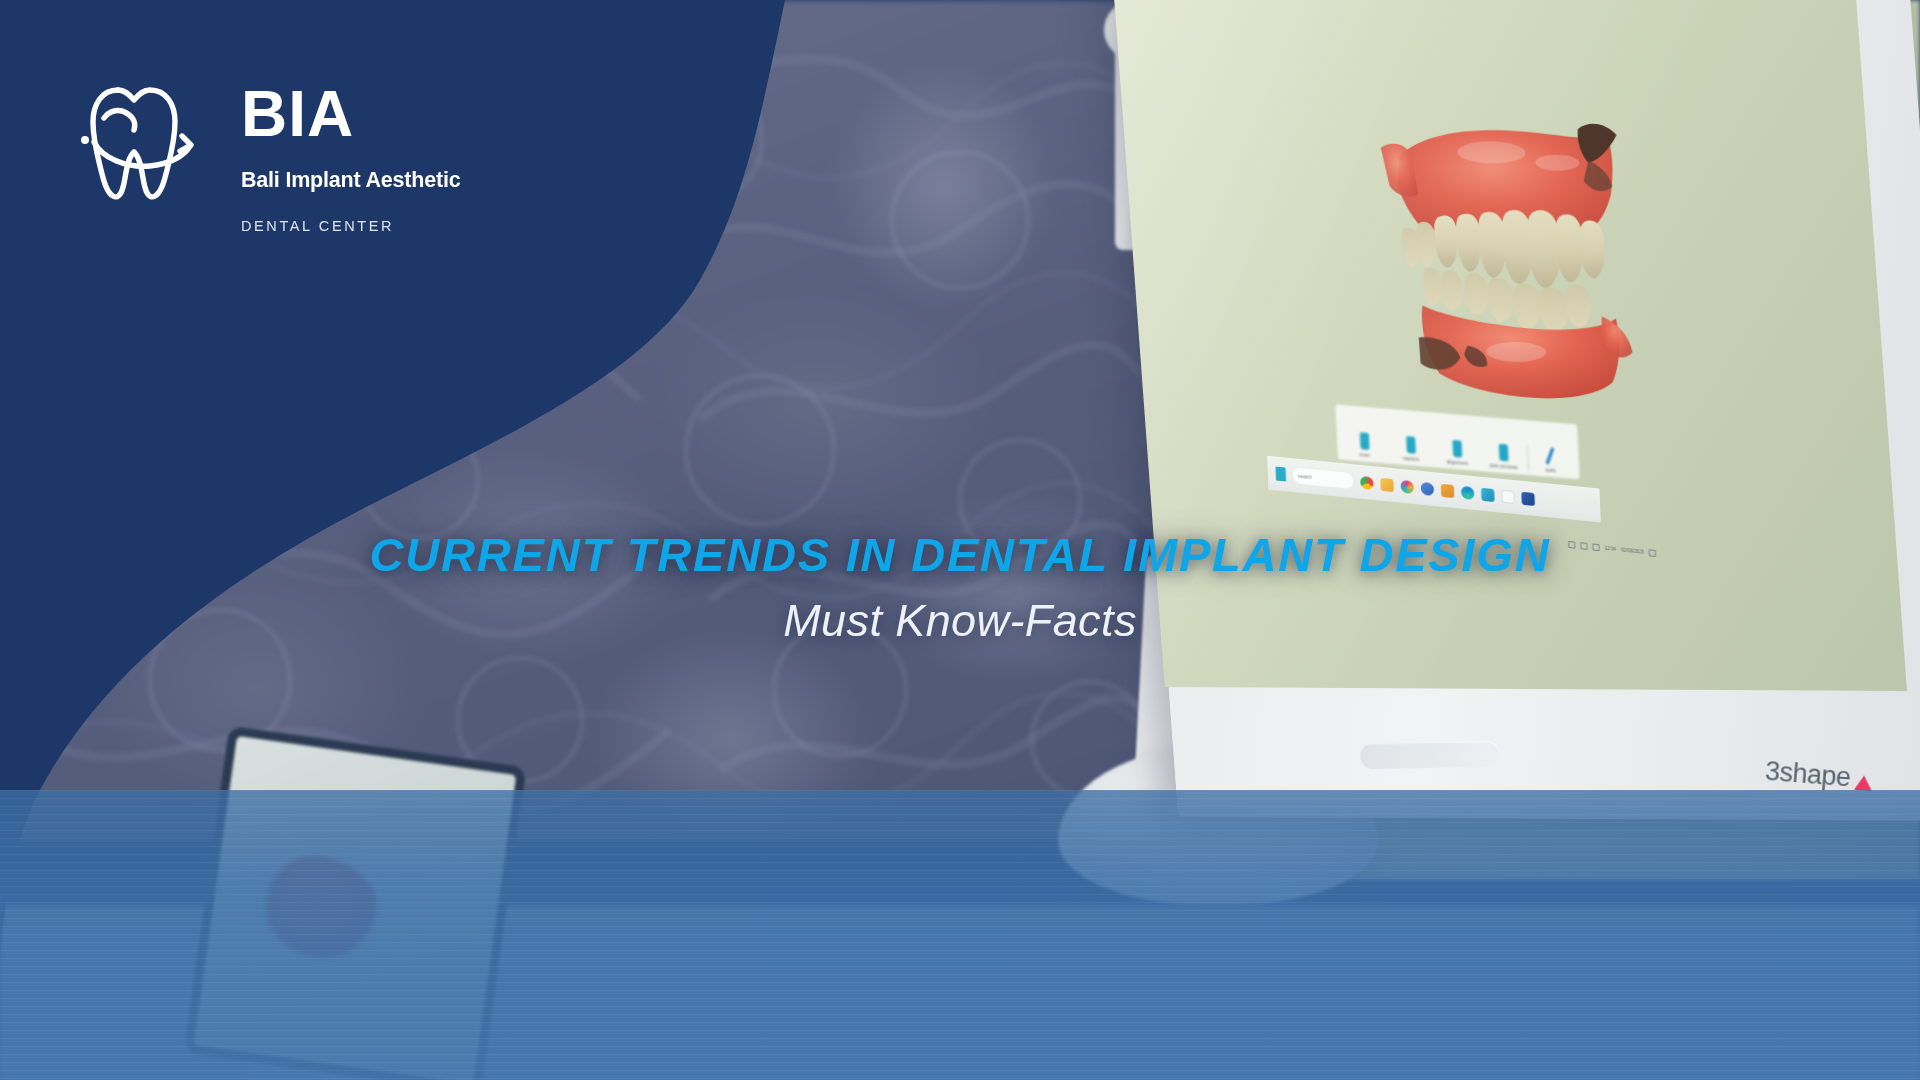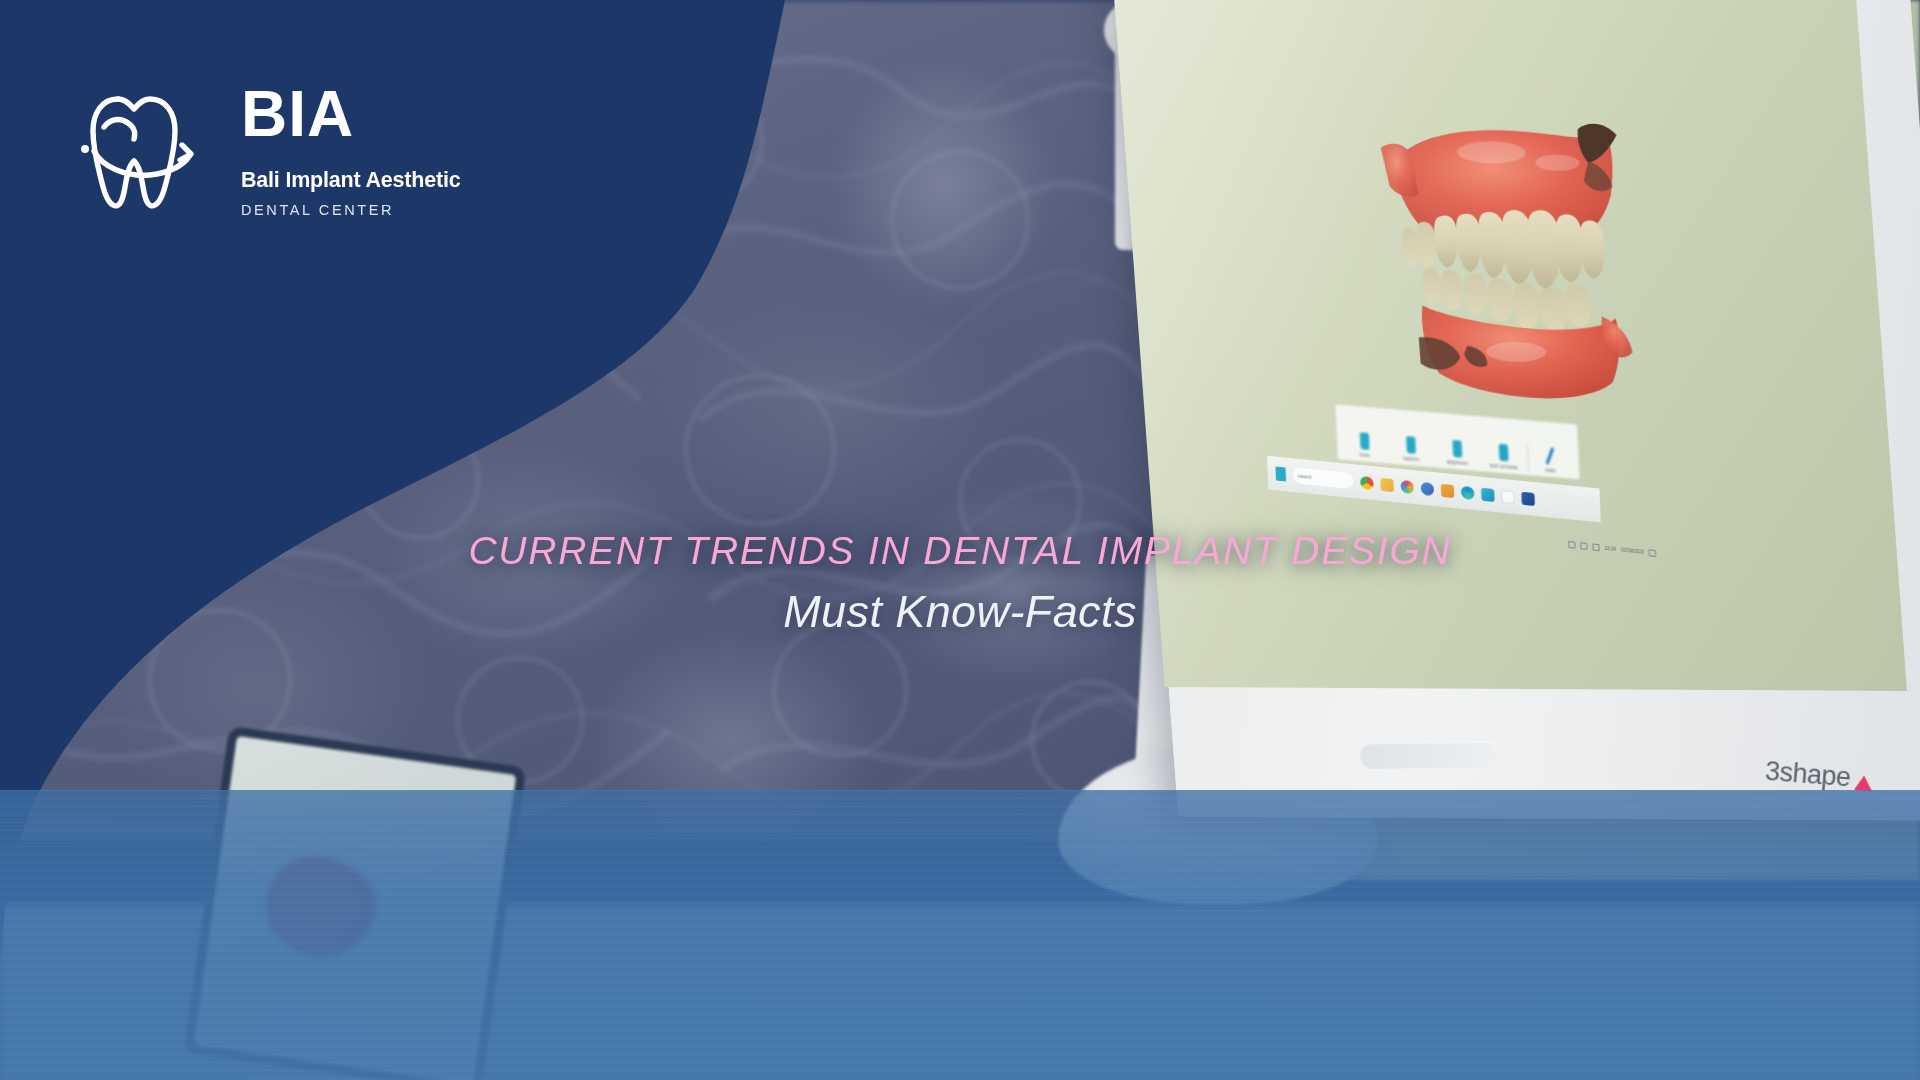--- a/index.html
+++ b/index.html
@@ -227,43 +227,43 @@
   .bottom-overlay {
     position:absolute; left:0; top:790px; width:1920px; height:290px;
     background:linear-gradient(180deg, rgba(61,110,164,.78) 0%, rgba(60,112,168,.88) 35%, rgba(66,117,172,.92) 100%);
   }
   .bottom-scanlines {
     position:absolute; inset:0;
     background:repeating-linear-gradient(180deg, rgba(255,255,255,.05) 0 1px, rgba(255,255,255,0) 1px 8px);
   }
 
   
-  .logo { position:absolute; left:72px; top:48px; display:flex; align-items:flex-end; gap:14px; z-index:40; }
+  .logo { position:absolute; left:72px; top:48px; display:flex; align-items:center; gap:14px; z-index:40; }
   .logo-mark { width:155px; height:135px; flex:none; }
   .logo-text { padding-top:38px; }
   .logo-bia {
     font-size:64px; font-weight:800; color:#ffffff; line-height:.88;
     letter-spacing:1px;
   }
   .logo-tag {
     font-size:21.5px; font-weight:700; color:#ffffff; margin-top:26px;
     letter-spacing:-.2px; white-space:nowrap;
   }
   .logo-sub {
-    font-size:14.5px; font-weight:400; color:#dfe4ee; margin-top:9px;
+    font-size:14.5px; font-weight:400; color:#dfe4ee; margin-top:25px;
     letter-spacing:2.6px; white-space:nowrap;
   }
 
   
   .headline-block {
     position:absolute; left:0; top:530px; width:1920px; z-index:45;
     text-align:center; padding:0 40px;
   }
   .headline {
-    font-size:39px; font-weight:400; font-style:italic; color:#f9a8d4;
+    font-size:47px; font-weight:700; font-style:italic; color:#0ea5e9;
     letter-spacing:1.8px; line-height:1.08;
     text-shadow:0 2px 14px rgba(20,30,55,.55), 0 0 30px rgba(20,30,55,.35);
   }
   .subheadline {
     margin-top:14px;
     font-size:45px; font-weight:300; font-style:italic; color:#eef2f8;
     letter-spacing:.4px;
     text-shadow:0 2px 14px rgba(20,30,55,.5);
   }
 

